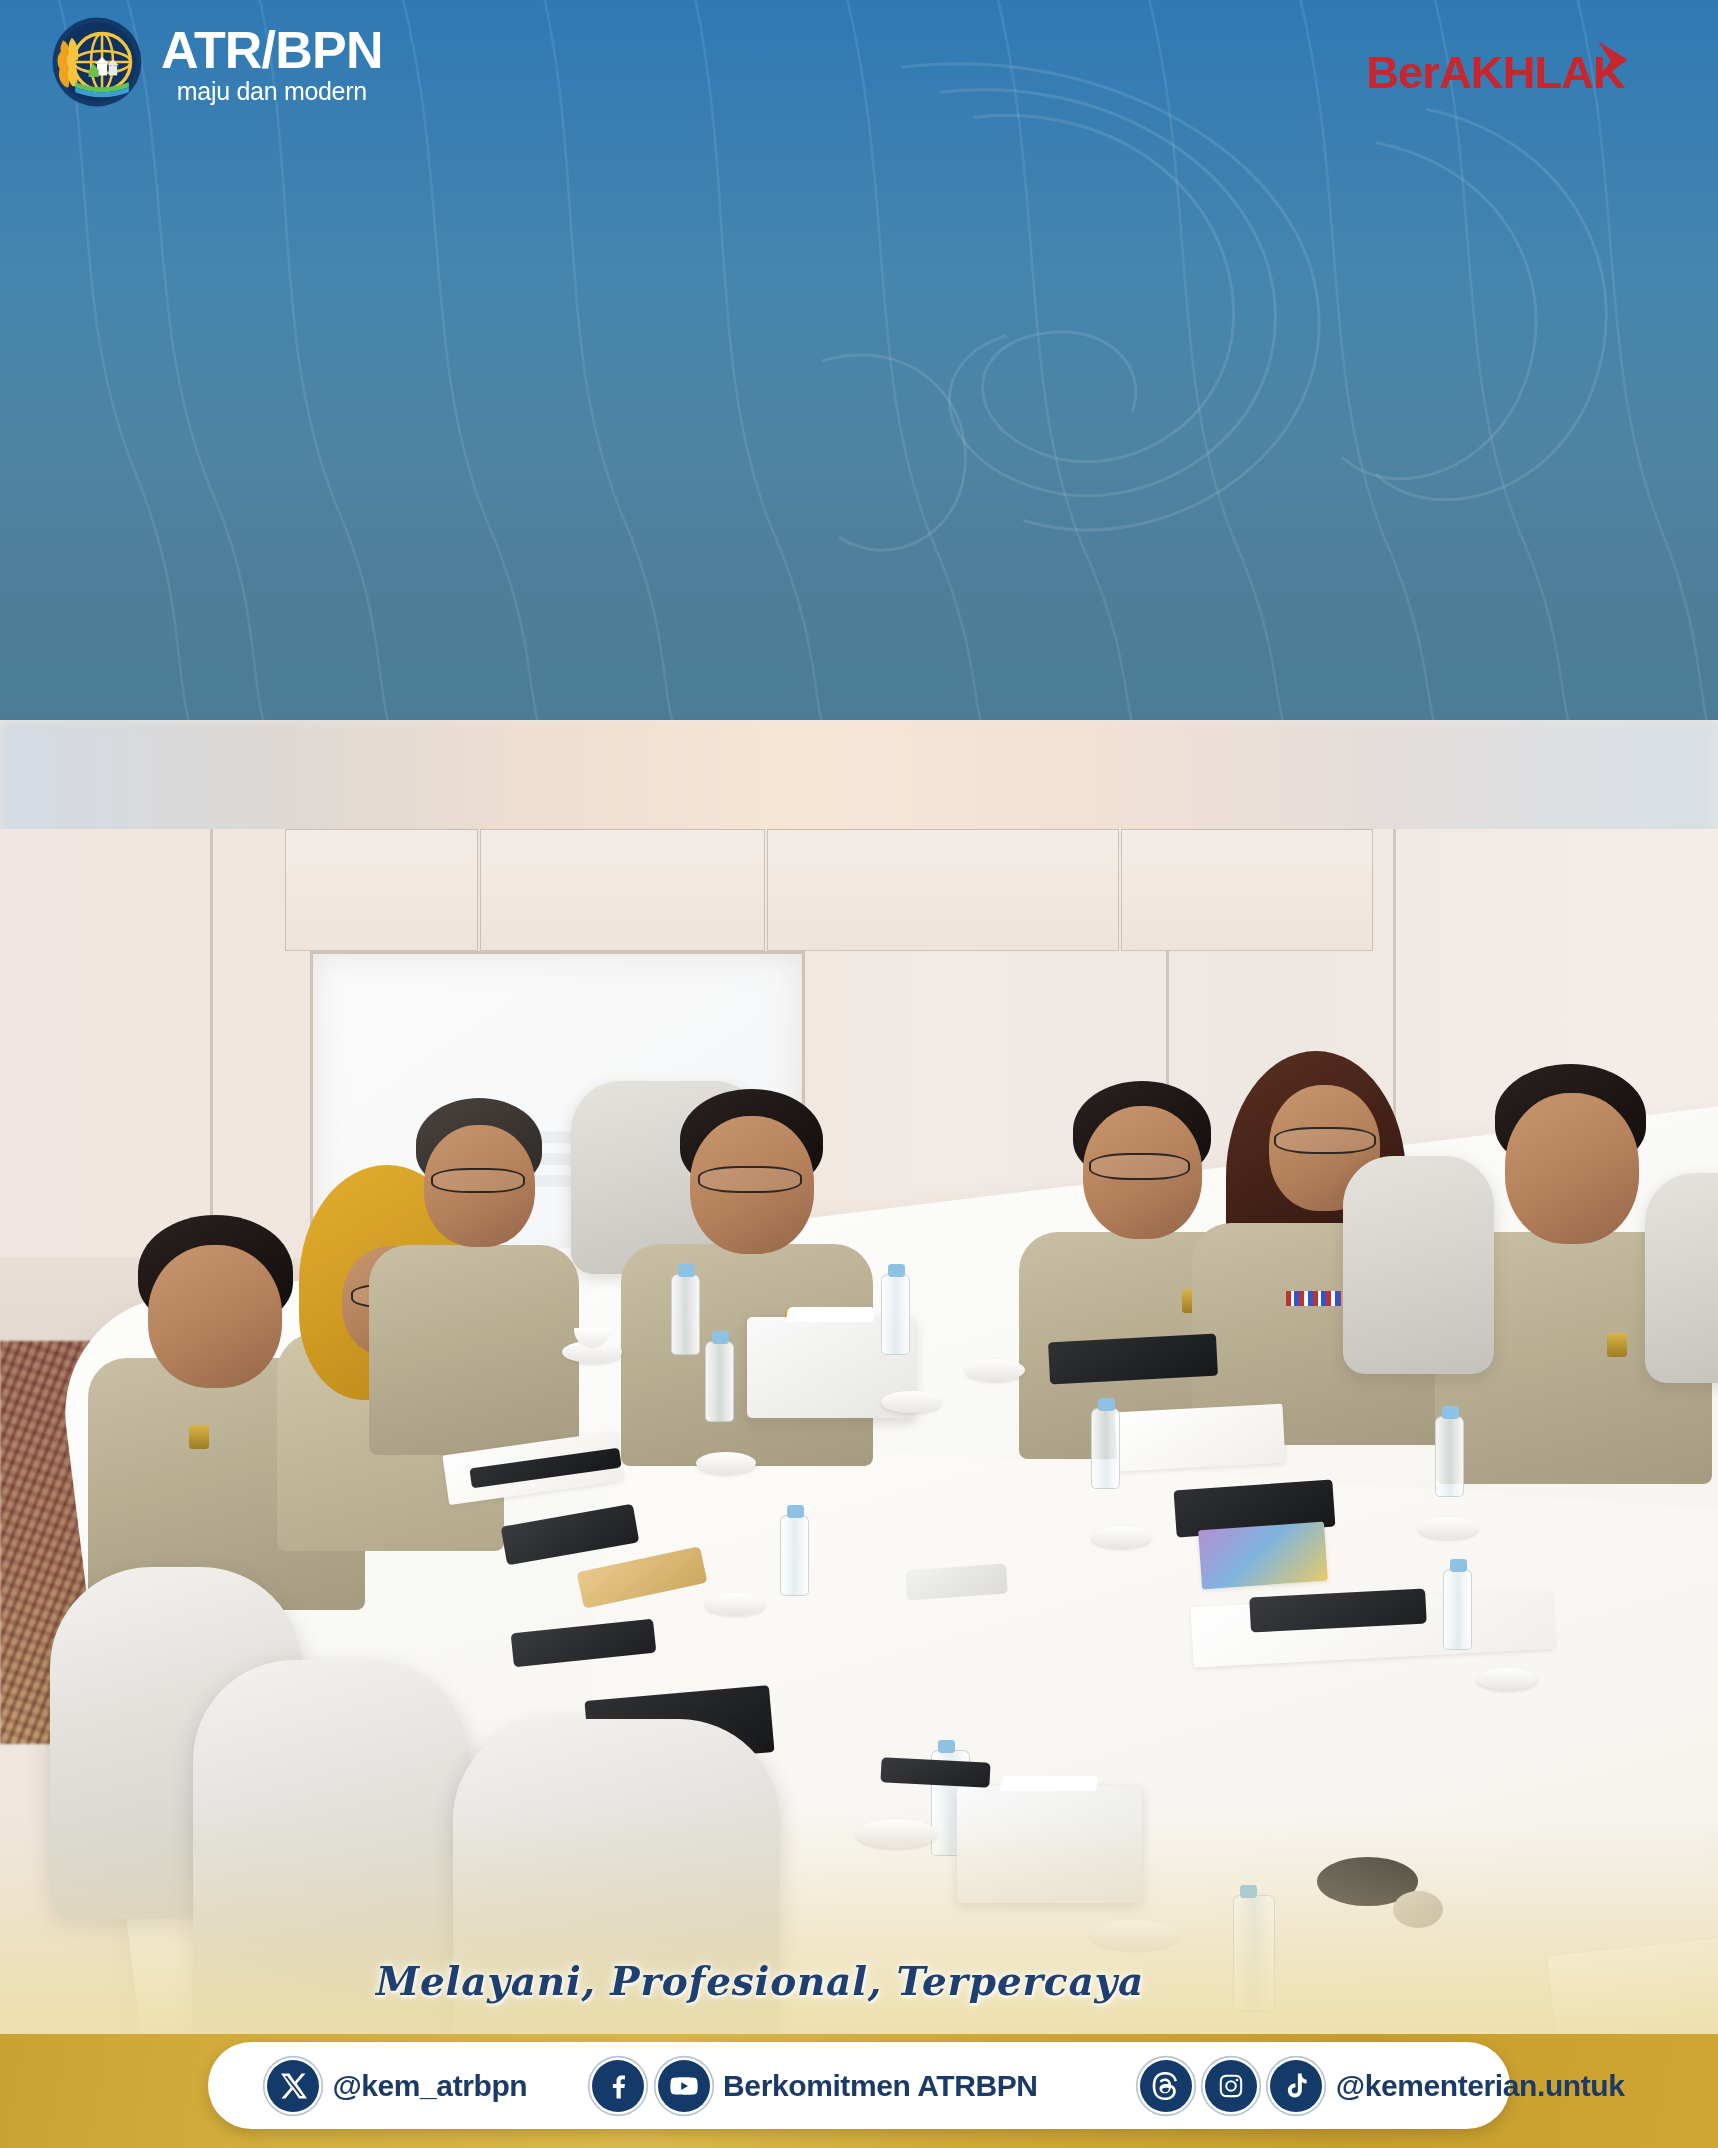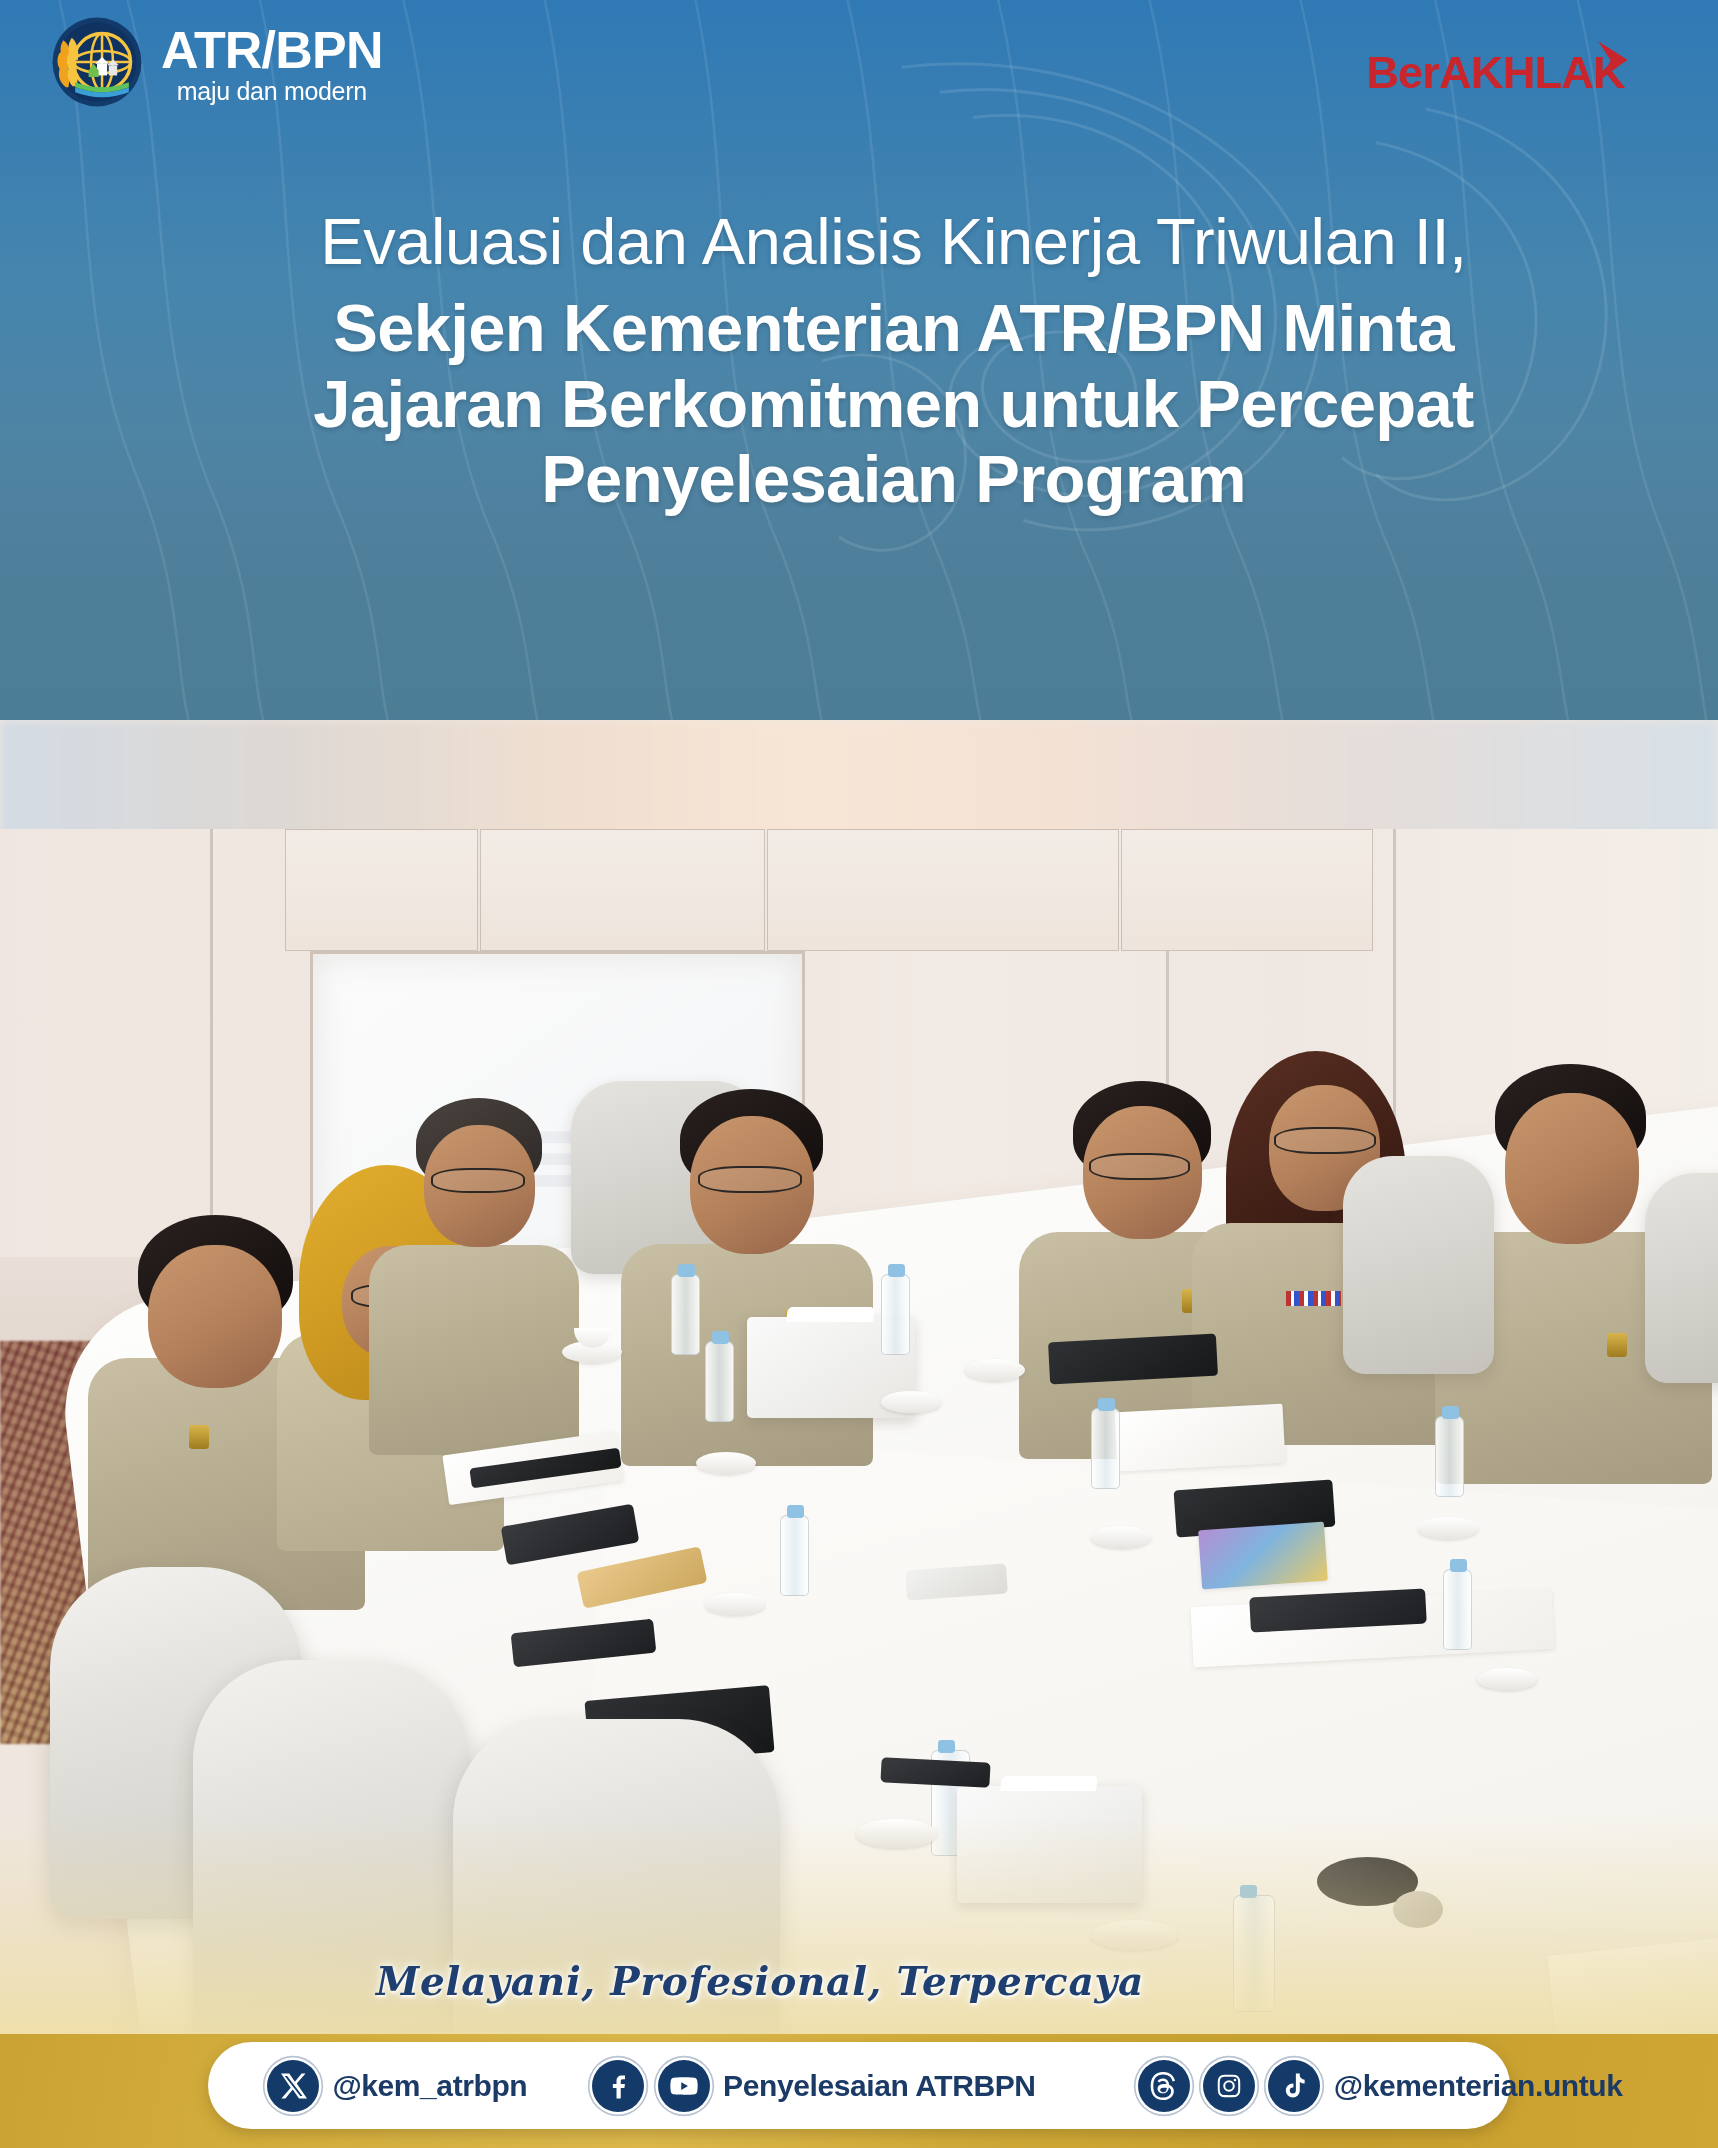--- a/index.html
+++ b/index.html
@@ -348,28 +348,20 @@
       </div>
     </div>
 
     <div class="berakhlak">
       <svg viewBox="0 0 340 80" width="285" height="67" aria-hidden="true">
         <text x="0" y="60" font-family="Liberation Sans, sans-serif" font-size="54" font-weight="bold" fill="#c9252c" letter-spacing="-1">BerAKHLAK</text>
         <path d="M277,4 L312,26 L279,50 L292,27 Z" fill="#c9252c"></path>
       </svg>
     </div>
 
-    <div class="headline">
-      <div class="hl-light">Evaluasi dan Analisis Kinerja Triwulan II,</div>
-      <div class="hl-bold">
-        <span>Sekjen Kementerian ATR/BPN Minta</span>
-        <span>Jajaran Berkomitmen untuk Percepat</span>
-        <span>Penyelesaian Program</span>
-      </div>
-    </div>
   </div>
 
   <div class="photo">
 
     <div class="ph-layer ceiling"></div>
     <div class="ph-layer wall"></div>
 
     <div class="seam" style="left:210px"></div>
     <div class="seam" style="left:646px"></div>
     <div class="seam" style="left:1166px"></div>
@@ -539,21 +531,21 @@
       <div class="sicon">
         <svg viewBox="0 0 24 24" aria-hidden="true">
           <path d="M14.2 22v-8.4h2.9l.44-3.3h-3.34V8.2c0-.95.27-1.6 1.65-1.6h1.76V3.65C17.3 3.6 16.26 3.5 15.05 3.5c-2.52 0-4.24 1.52-4.24 4.3v2.5H7.9v3.3h2.91V22h3.39z"></path>
         </svg>
       </div>
       <div class="sicon">
         <svg viewBox="0 0 24 24" aria-hidden="true">
           <path d="M22.5 7.3a2.75 2.75 0 0 0-1.93-1.95C18.86 4.9 12 4.9 12 4.9s-6.86 0-8.57.45A2.75 2.75 0 0 0 1.5 7.3 28.9 28.9 0 0 0 1.05 12c0 1.6.15 3.18.45 4.7a2.75 2.75 0 0 0 1.93 1.95c1.71.45 8.57.45 8.57.45s6.86 0 8.57-.45a2.75 2.75 0 0 0 1.93-1.95c.3-1.52.45-3.1.45-4.7s-.15-3.18-.45-4.7zM9.8 15.1V8.9l5.4 3.1-5.4 3.1z"></path>
         </svg>
       </div>
-      <div class="shandle">Penyelesaian ATRBPN</div>
+      <div class="shandle">Berkomitmen ATRBPN</div>
     </div>
 
     <div class="sgroup g3">
       <div class="sicon">
         <svg viewBox="0 0 24 24" aria-hidden="true">
           <path d="M16.4 11.3c-.1-.05-.2-.1-.3-.14-.18-3.3-1.98-5.2-5-5.22h-.04c-1.8 0-3.3.77-4.22 2.17l1.66 1.14c.69-1.04 1.77-1.27 2.56-1.27h.03c.98.01 1.72.29 2.2.84.35.4.59.96.7 1.66-.85-.14-1.77-.18-2.75-.12-2.76.16-4.54 1.77-4.42 4.01.06 1.14.63 2.12 1.6 2.76.82.54 1.87.8 2.97.75 1.45-.08 2.59-.63 3.38-1.65.6-.77.98-1.77 1.15-3.03.7.42 1.21.97 1.5 1.64.48 1.13.51 2.99-1 4.5-1.33 1.33-2.92 1.9-5.32 1.92-2.66-.02-4.67-.87-5.98-2.53C4.1 17.17 3.47 15.08 3.45 12c.02-3.08.65-5.17 1.87-6.72C6.63 3.62 8.64 2.77 11.3 2.75c2.68.02 4.73.87 6.08 2.54.66.82 1.16 1.85 1.49 3.05l1.95-.52c-.4-1.48-1.03-2.76-1.88-3.82C17.2 1.87 14.6.78 11.3.75h-.01C8.01.77 5.45 1.88 3.7 4.05 2.15 5.99 1.35 8.68 1.33 12v.01c.02 3.32.82 6.01 2.37 7.95 1.75 2.17 4.31 3.28 7.6 3.3h.01c2.92-.02 4.98-.79 6.68-2.48 2.22-2.22 2.16-5 1.42-6.71-.53-1.22-1.54-2.21-2.92-2.87zm-4.92 5.6c-1.22.07-2.49-.48-2.55-1.63-.05-.85.6-1.8 2.63-1.92.23-.01.46-.02.68-.02.74 0 1.43.07 2.06.21-.23 2.94-1.61 3.3-2.82 3.36z"></path>
         </svg>
       </div>
       <div class="sicon">
         <svg viewBox="0 0 24 24" aria-hidden="true">

